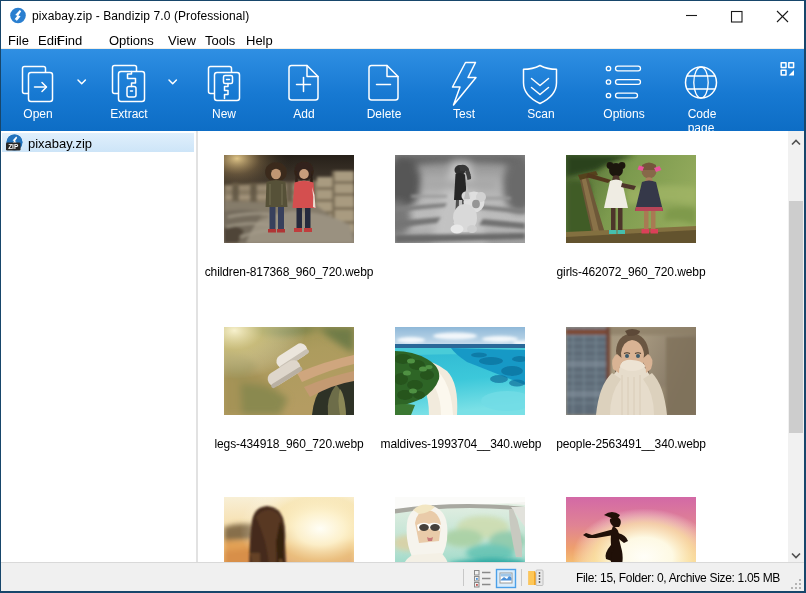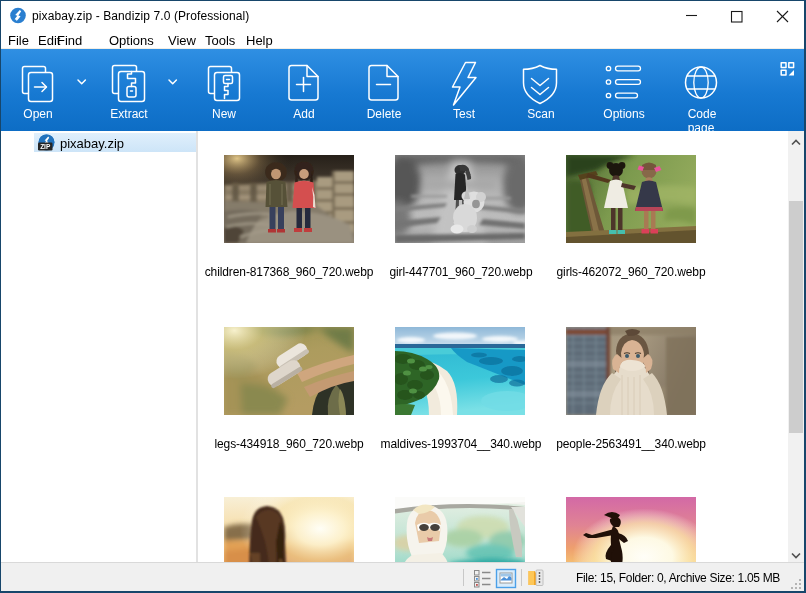--- a/index.html
+++ b/index.html
@@ -7,21 +7,21 @@
     font-family:"Liberation Sans",sans-serif; position:relative; }
   .abs { position:absolute; }
   #titlebar { left:1px; top:1px; width:803px; height:29px; background:#fff; }
   #title-text { left:31px; top:8px; font-size:12px; letter-spacing:0.1px; color:#000; }
   #menubar { left:1px; top:30px; width:803px; height:19px; background:#fff; }
   .menu-item { position:absolute; top:3px; font-size:13px; color:#000; }
   #toolbar { left:1px; top:49px; width:700px; height:82px; }
   .tb-label { position:absolute; color:#fff; font-size:12px; transform:translateX(-50%); }
   #sidebar { left:1px; top:131px; width:195px; height:431px; background:#fff; }
   #sel-row { position:absolute; left:1px; top:1.5px; width:192px; height:19.5px;
-     background:linear-gradient(180deg,#e0effc,#cde5f8);margin-left:32px; }
+     background:linear-gradient(180deg,#e0effc,#cde5f8); }
   #sel-row span { position:absolute; left:26px; top:3px; font-size:13px; color:#000; }
   #vsep { left:196px; top:131px; width:2px; height:431px; background:#e2e2e2; }
   #content { left:198px; top:131px; width:590px; height:431px; background:#fff; overflow:hidden; }
   .thumb { position:absolute; width:130px; height:88px; }
   .cap { position:absolute; font-size:12px; letter-spacing:-0.1px; color:#000; transform:translateX(-50%); white-space:nowrap; }
   #scrollbar { left:788px; top:131px; width:16px; height:431px; background:#f1f1f1; }
   #sthumb { position:absolute; left:1px; top:70px; width:14px; height:232px; background:#cdcdcd; }
   #statusbar { left:1px; top:562px; width:803px; height:45px; background:#f0f0f0; border-top:1px solid #d9d9d9;padding-left:48px; }
   #status-text { position:absolute; right:24px; top:8px; font-size:12px; letter-spacing:-0.32px; color:#000; }
   .winborder { background:#17466b; }
@@ -340,21 +340,20 @@
       <path d="M76 27 Q83 24 90 27 L97 56 L69 56 Z" fill="#343748"></path>
       <path d="M70 52 L96 52 L97 56 L69 56 Z" fill="#b84458"></path>
       <rect x="78" y="56" width="4.5" height="18" fill="#a87a52"></rect>
       <rect x="85" y="56" width="4.5" height="18" fill="#a87a52"></rect>
       <path d="M75.5 74 h7.5 v4.5 h-7.5 z" fill="#da4058"></path>
       <path d="M84.5 74 h7.5 v4.5 h-7.5 z" fill="#da4058"></path>
     </g>
   </svg>
   </div>
   <span class="cap" style="left:91px;top:134px">children-817368_960_720.webp</span>
-  <span class="cap" style="left:263px;top:134px">girl-447701_960_720.webp</span>
   <span class="cap" style="left:433px;top:134px">girls-462072_960_720.webp</span>
   <div class="thumb" style="left:26px;top:196px" id="t4">
   <svg width="130" height="88" viewBox="0 0 130 88">
     <defs>
       <linearGradient id="t4bg" x1="0" y1="0" x2="0.35" y2="1">
         <stop offset="0" stop-color="#97914f"></stop>
             <stop offset="0.45" stop-color="#ad9c5e"></stop>
             <stop offset="1" stop-color="#b49c62"></stop>
       </linearGradient>
       <radialGradient id="t4glow" cx="0.08" cy="0.04" r="0.55">

